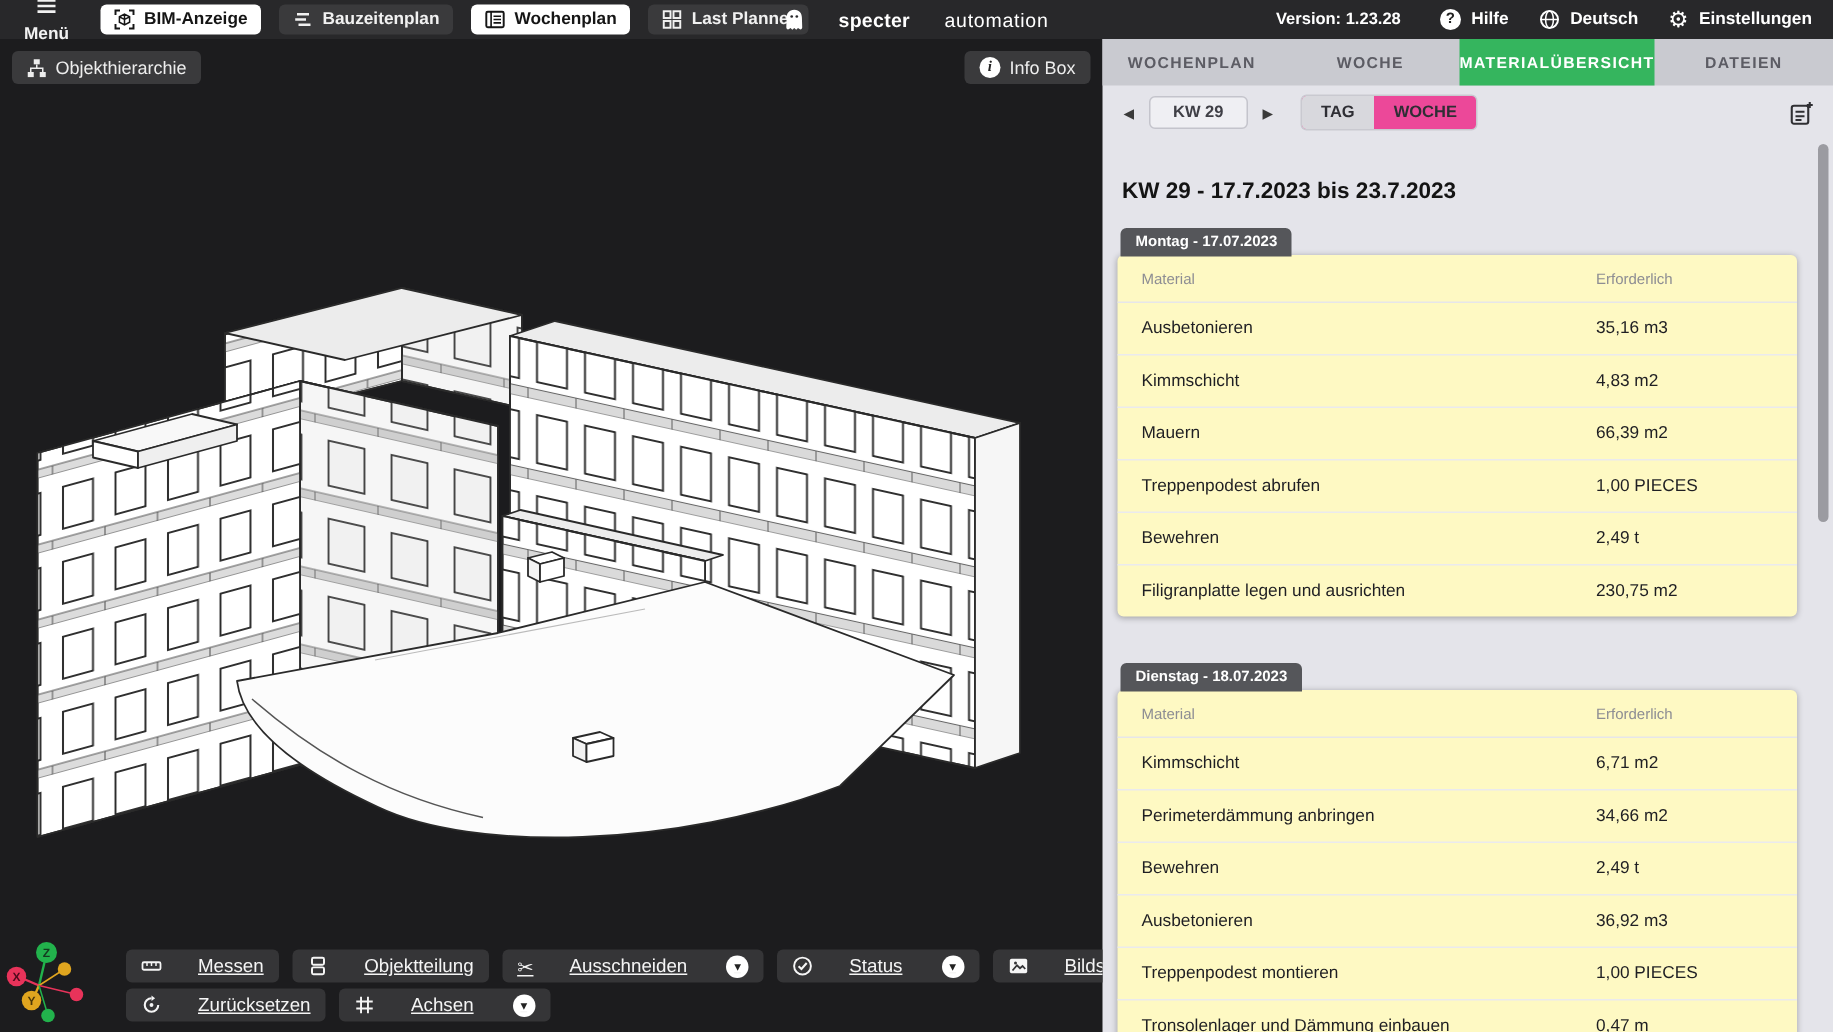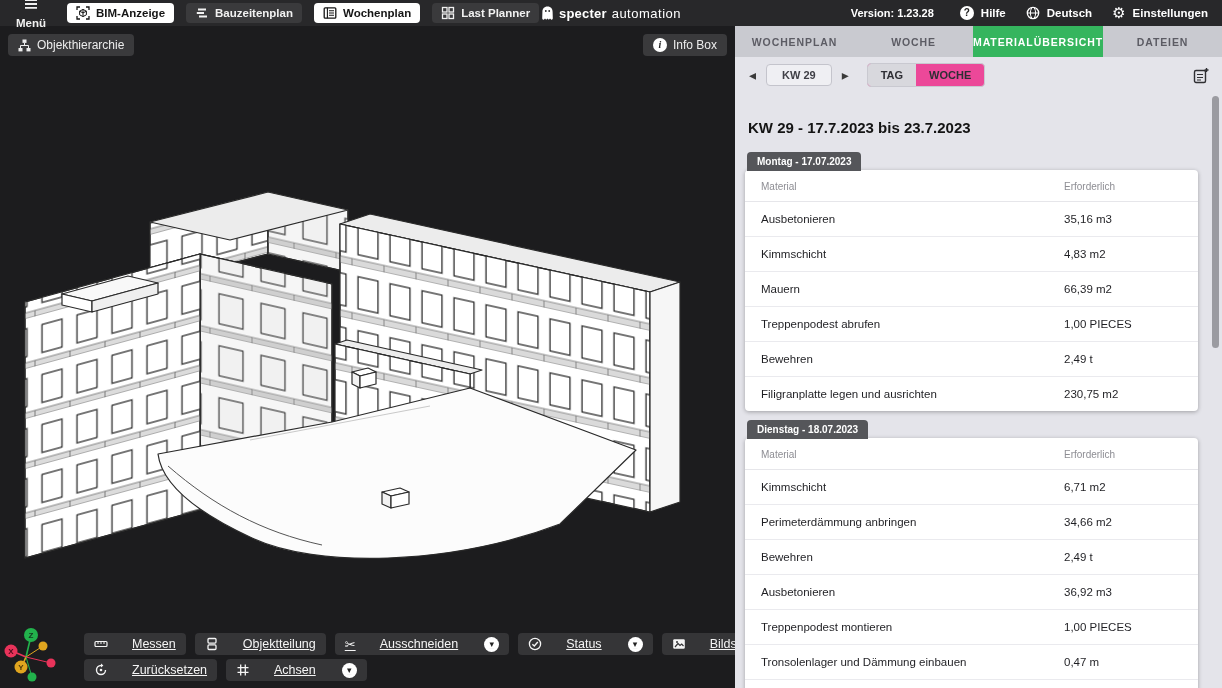--- a/index.html
+++ b/index.html
@@ -10,21 +10,21 @@
   }
   
   .topbar{position:absolute;top:0;left:0;width:1222px;height:26px;background:#28282a;
     display:flex;align-items:center;padding:0 14px;box-sizing:border-box;z-index:10;}
   .nav-left{display:flex;align-items:center;gap:12px;}
   .pill{display:inline-flex;align-items:center;gap:6px;padding:3px 9px;border-radius:4px;
     font-size:11.5px;font-weight:700;color:#f1f1f1;background:#3a3a3c;cursor:pointer;white-space:nowrap;}
   .pill.active{background:#ffffff;color:#151515;}
   .pill.bare{background:transparent;padding-left:2px;flex-direction:column;}
   .pill svg{display:block;}
-  .brand{position:absolute;left:50%;transform:translateX(-50%);display:flex;align-items:flex-start;gap:5px;}
+  .brand{position:absolute;left:50%;transform:translateX(-50%);display:flex;align-items:flex-start;gap:23px;}
   .brand-name{font-size:13px;font-weight:700;color:#ffffff;letter-spacing:.2px;}
   .brand-suffix{font-size:13px;font-weight:400;color:#ffffff;letter-spacing:.5px;}
   .top-right{margin-left:auto;display:flex;align-items:center;gap:20px;}
   .version{font-size:11px;font-weight:700;color:#ffffff;margin-right:6px;}
   .top-item{display:inline-flex;align-items:center;gap:7px;font-size:11.5px;font-weight:700;color:#ffffff;cursor:pointer;}
   .circle-glyph{width:14px;height:14px;border-radius:50%;background:#ffffff;color:#222;
     display:inline-flex;align-items:center;justify-content:center;font-size:10px;font-weight:700;line-height:1;}
   
   .viewer{position:absolute;top:26px;left:0;width:735px;height:662px;background:#1c1c1e;overflow:hidden;}
   .viewer-canvas{position:absolute;inset:0;cursor:grab;}
@@ -52,21 +52,21 @@
     font-size:11px;font-weight:700;color:#3f3f46;cursor:pointer;}
   .toggle{display:flex;border:1px solid #c9c9d0;border-radius:4px;overflow:hidden;background:#ec4899;
     font-size:11px;font-weight:700;color:#2e2e34;margin-left:8px;}
   .tog-seg{padding:5px 13px;cursor:pointer;}
   .tog-seg.selected{background:#d8d8dd;}
   .note-add{margin-left:auto;cursor:pointer;display:flex;align-items:center;color:#2f2f33;}
   .scrollwrap{position:absolute;top:67px;bottom:0;left:0;right:0;overflow:hidden;padding:4px 24px 0 10px;}
   .heading{font-size:15px;font-weight:700;color:#141414;margin:22px 0 14px 3px;}
   .day-badge{display:inline-block;background:#55565a;color:#ffffff;font-size:10px;font-weight:700;
     padding:4px 10px;border-radius:4px 4px 0 0;margin-left:2px;position:relative;top:1px;}
-  .card{background:#ffffff;border-radius:4px;box-shadow:0 1px 4px rgba(0,0,0,.30);margin-bottom:7px;}
+  .card{background:#fef9c3;border-radius:4px;box-shadow:0 1px 4px rgba(0,0,0,.30);margin-bottom:29px;}
   .mat-table{width:100%;border-collapse:collapse;}
   .mat-table th{text-align:left;font-size:10px;font-weight:400;color:#8d8d93;padding:11px 16px 9px 16px;
     border-bottom:1px solid #e6e6ea;}
   .mat-table td{font-size:11.5px;color:#1f1f23;padding:11px 16px;border-bottom:1px solid #eaeaee;}
   .mat-table tr:last-child td{border-bottom:none;}
   .col-val{width:118px;}
   .scrollbar-thumb{position:absolute;top:70px;right:3px;width:7px;height:252px;background:#9b9ba1;
     border-radius:4px;z-index:6;cursor:pointer;}
 </style>
 </head>

